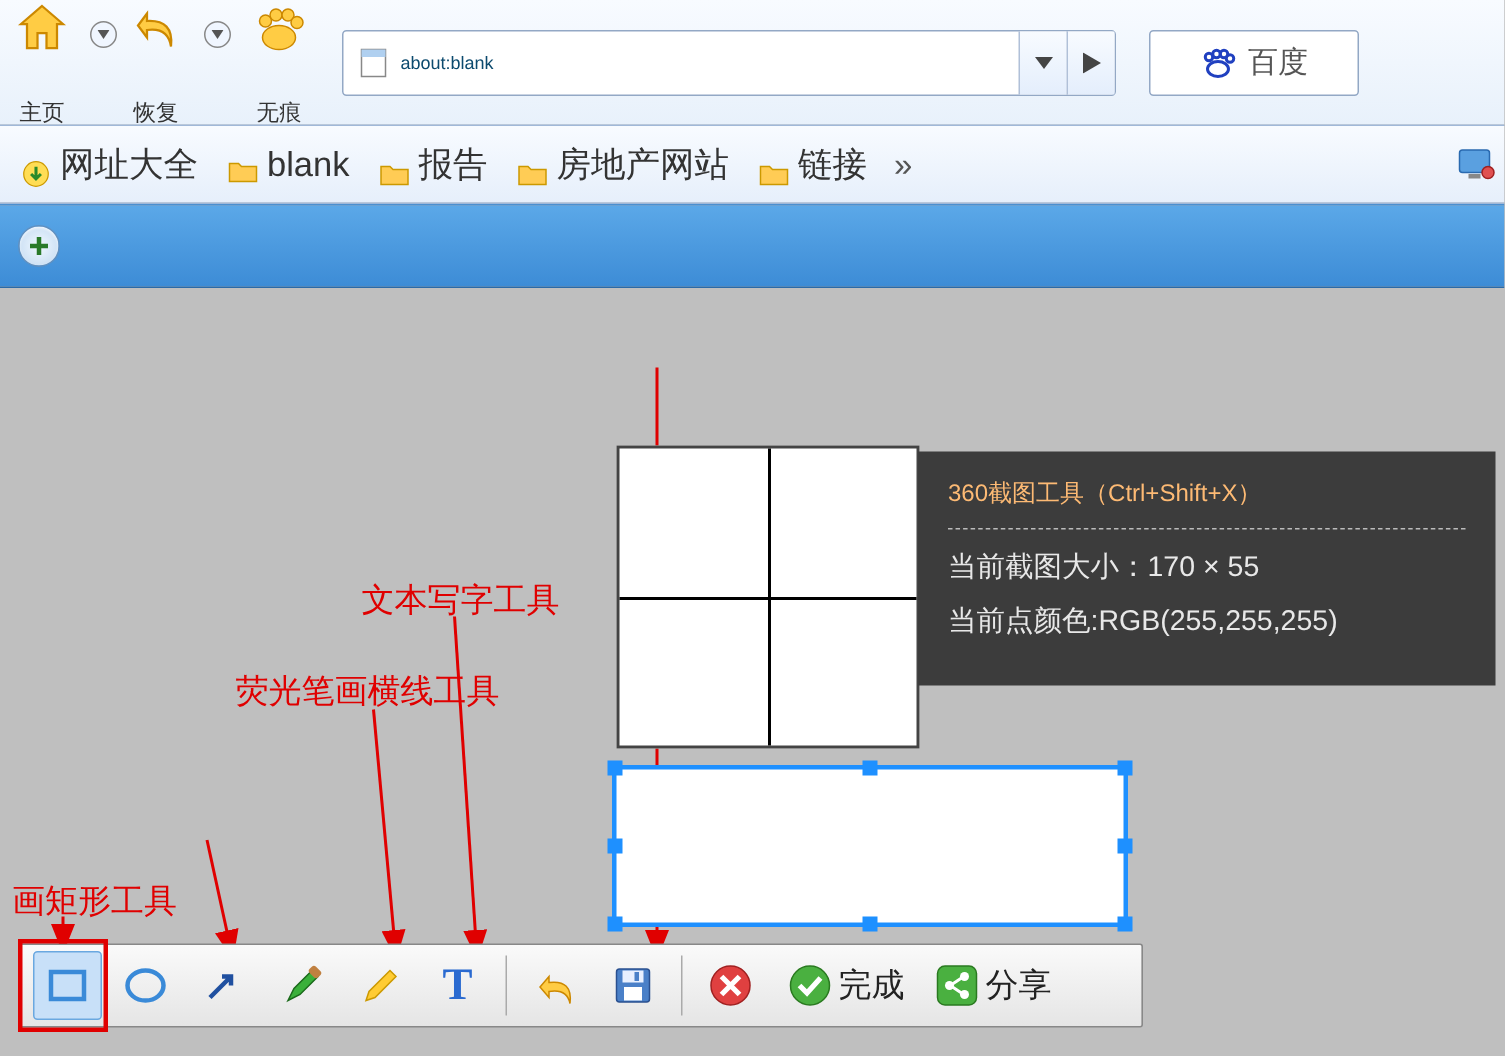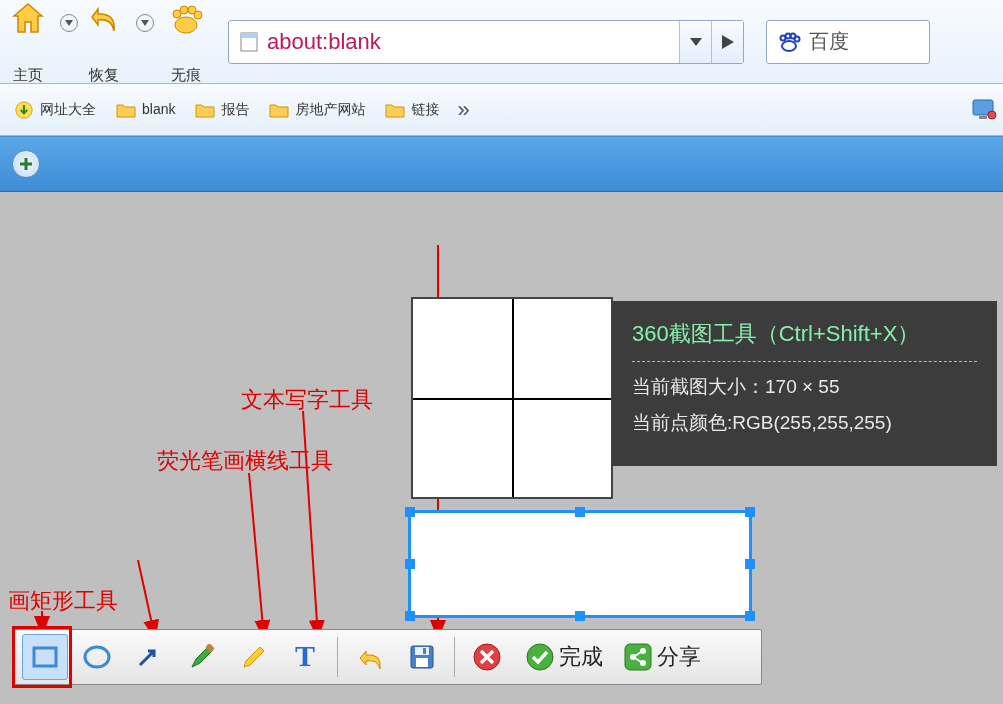--- a/index.html
+++ b/index.html
@@ -62,21 +62,21 @@
       background: #fff;
       margin-left: 16px;
     }
     .address-bar {
       display: flex;
       align-items: center;
       height: 100%;
       width: 450px;
       padding: 0 10px;
     }
-    .address-bar-text { font-size: 22px; color: #be185d; margin-left: 8px; text-align: center; }
+    .address-bar-text { font-size: 12px; color: #0c4a6e; margin-left: 8px; text-align: center; }
     .nav-btn {
       width: 32px;
       height: 42px;
       border-left: 1px solid #b0c0d8;
       display: flex;
       align-items: center;
       justify-content: center;
       cursor: pointer;
       background: linear-gradient(#f8fbff, #e4eefc);
     }
@@ -84,39 +84,40 @@
     
     .search-box {
       display: flex;
       align-items: center;
       height: 44px;
       border: 1px solid #93a8c5;
       border-radius: 3px;
       background: #fff;
       margin-left: 22px;
       padding: 0 10px;
-      width: 164px;
+      width: 140px;
+      justify-content: center;
     }
     .search-box-text { font-size: 20px; color: #555; margin-left: 8px; }
     
     
     .bookmarks-bar {
       height: 52px;
       background: linear-gradient(#f8fbff, #e6effb);
       border-bottom: 1px solid #a0b8d8;
       display: flex;
       align-items: center;
       padding: 0 4px;
     }
     .bm-item {
       display: flex;
-      align-items: flex-start;
+      align-items: flex-end;
       padding: 4px 10px;
       cursor: pointer;
-      font-size: 14px;
+      font-size: 23px;
       color: #333;
     }
     .bm-folder-icon {
       width: 20px;
       height: 18px;
       margin-right: 6px;
     }
     .bm-overflow { font-size: 22px; color: #555; margin-left: 8px; cursor: pointer; }
     .bm-right { margin-left: auto; display: flex; align-items: center; }
     
@@ -175,21 +176,21 @@
     .info-box {
       position: absolute;
       left: 612px;
       top: 109px;
       width: 385px;
       background: #3c3c3c;
       color: #e8e8e8;
       font-size: 19px;
       padding: 18px 20px 20px 20px;
     }
-    .info-title { color: #86efac; font-size: 22px; padding-bottom: 12px; border-bottom: 1px dashed #bbb; margin-bottom: 12px; }
+    .info-title { color: #fdba74; font-size: 16px; padding-bottom: 12px; border-bottom: 1px dashed #bbb; margin-bottom: 12px; }
     .info-line { margin-bottom: 10px; }
     
     
     .selection-box {
       position: absolute;
       left: 408px;
       top: 318px;
       width: 344px;
       height: 108px;
       background: #fff;

